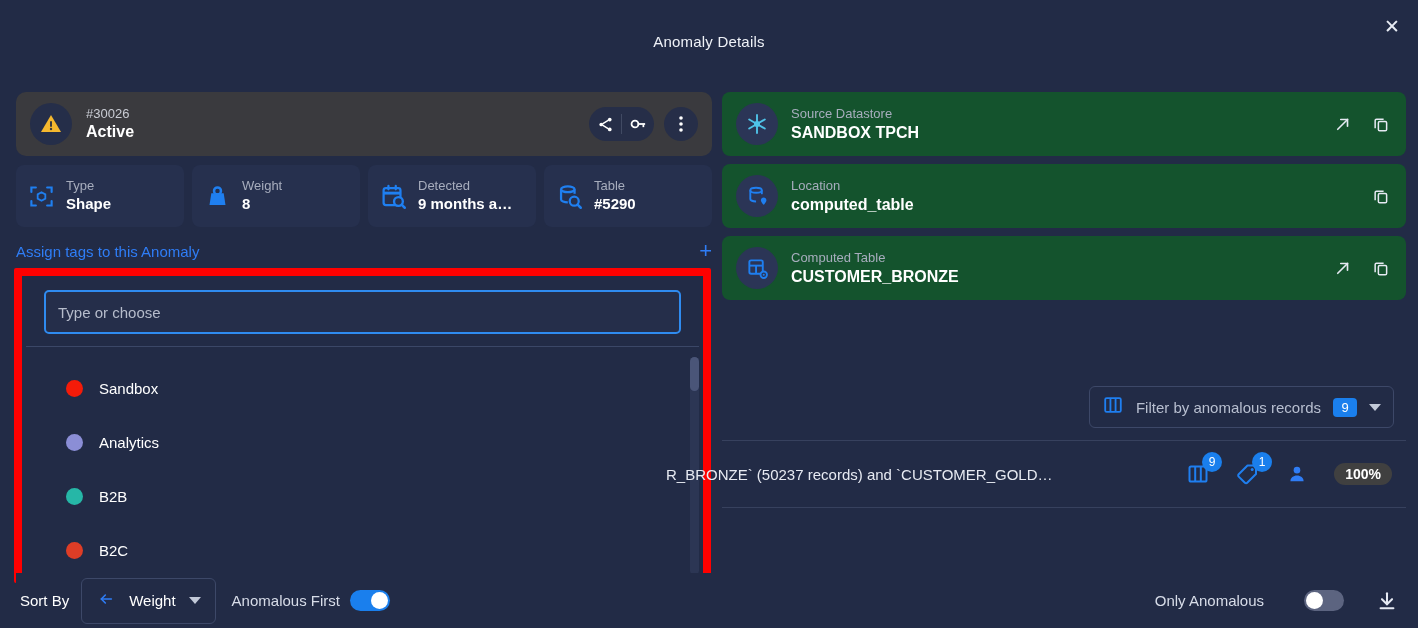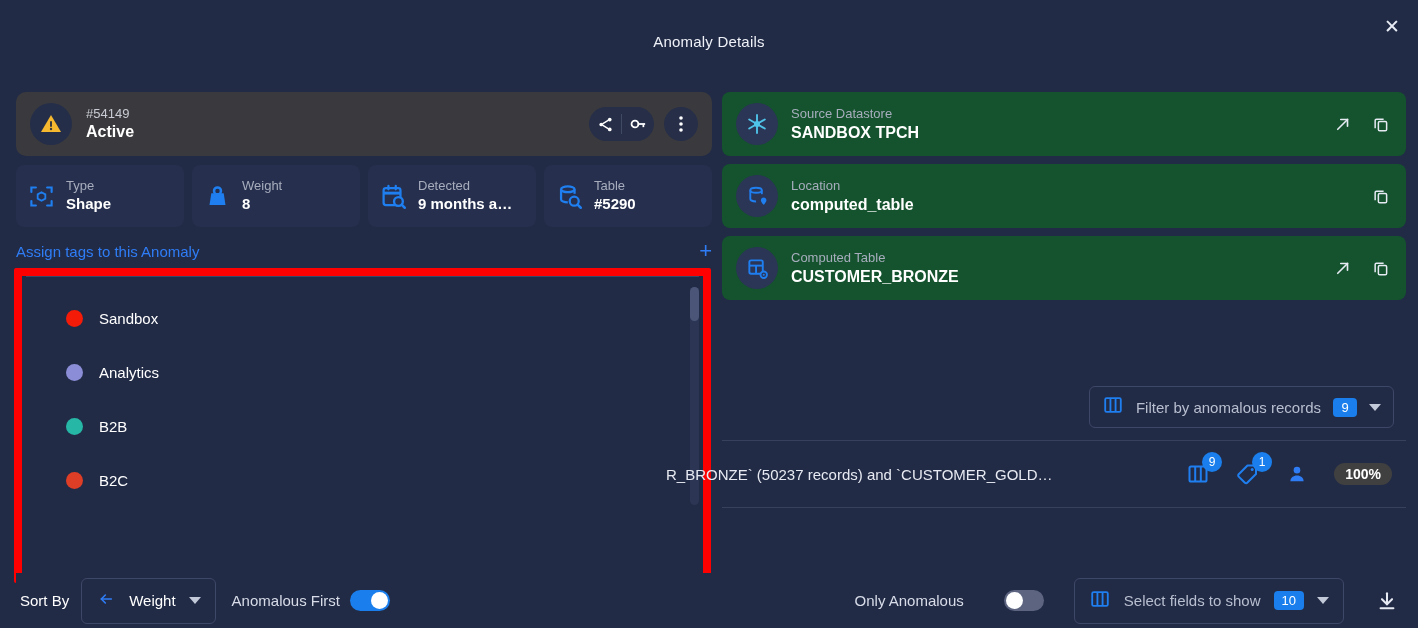--- a/index.html
+++ b/index.html
@@ -193,21 +193,21 @@
 
     <div class="status-card">
       <div class="warn-circle">
         <svg width="24" height="24" viewBox="0 0 24 24">
             <path d="M12 3 L22 20 L2 20 Z" fill="#f5b82e"></path>
             <rect x="11" y="9" width="2" height="6" rx="1" fill="#3a3a3e"></rect>
             <circle cx="12" cy="17" r="1.2" fill="#3a3a3e"></circle>
           </svg>
       </div>
       <div class="status-text">
-        <div class="status-id">#54149</div>
+        <div class="status-id">#30026</div>
         <div class="status-state">Active</div>
       </div>
       <div class="status-actions">
         <div class="pill-group">
           <div class="pill-btn">
             <svg width="17" height="17" viewBox="0 0 24 24" fill="none" stroke="#fff" stroke-width="2" stroke-linecap="round">
                 <circle cx="18" cy="5" r="2.6" fill="#fff" stroke="none"></circle>
                 <circle cx="6" cy="12" r="2.6" fill="#fff" stroke="none"></circle>
                 <circle cx="18" cy="19" r="2.6" fill="#fff" stroke="none"></circle>
                 <line x1="8.3" y1="10.8" x2="15.7" y2="6.2"></line>
@@ -292,20 +292,23 @@
     </div>
 
     <div class="assign-row">
       <span class="assign-link">Assign tags to this Anomaly</span>
       <span class="assign-plus">+</span>
     </div>
   </div>
 
   <div class="tag-highlight">
     <div class="tag-panel">
+      <div class="tag-input-wrap">
+        <input class="tag-input" type="text" placeholder="Type or choose" style="">
+      </div>
       <div class="tag-divider"></div>
       <div class="tag-list">
         <div class="tag-item">
           <span class="tag-dot" style="background:#f41b09"></span>
           <span class="tag-name">Sandbox</span>
         </div>
         <div class="tag-item">
           <span class="tag-dot" style="background:#8b8ed6"></span>
           <span class="tag-name">Analytics</span>
         </div>
@@ -468,32 +471,20 @@
     <span class="toggle-label">Anomalous First</span>
     <span class="toggle on">
         <span class="knob"></span>
       </span>
 
     <div class="bottom-right">
       <span class="only-anom-label">Only Anomalous</span>
       <span class="toggle off">
           <span class="knob"></span>
         </span>
-      <div class="fields-btn">
-        <span>
-          <svg width="22" height="22" viewBox="0 0 24 24" fill="none" stroke="#1f7ff0" stroke-width="2">
-              <rect x="3.5" y="4.5" width="17" height="15" rx="1.6"></rect>
-              <line x1="9.2" y1="4.5" x2="9.2" y2="19.5"></line>
-              <line x1="14.8" y1="4.5" x2="14.8" y2="19.5"></line>
-            </svg>
-        </span>
-        <span class="fields-label">Select fields to show</span>
-        <span class="count-badge">10</span>
-        <span class="caret"></span>
-      </div>
       <span class="download-btn">
         <svg width="22" height="22" viewBox="0 0 24 24" fill="none" stroke="#e6eaf3" stroke-width="2.2" stroke-linecap="round">
             <line x1="12" y1="3.5" x2="12" y2="15"></line>
             <polyline points="6.5,10 12,15.5 17.5,10"></polyline>
             <line x1="5" y1="20" x2="19" y2="20"></line>
           </svg>
       </span>
     </div>
   </div>
 

